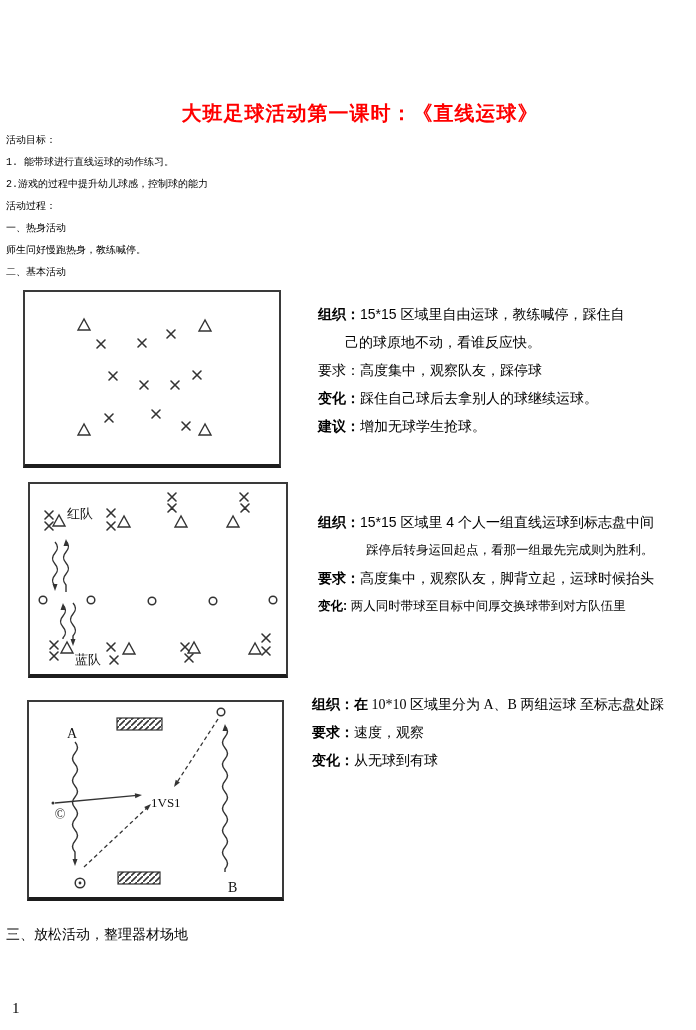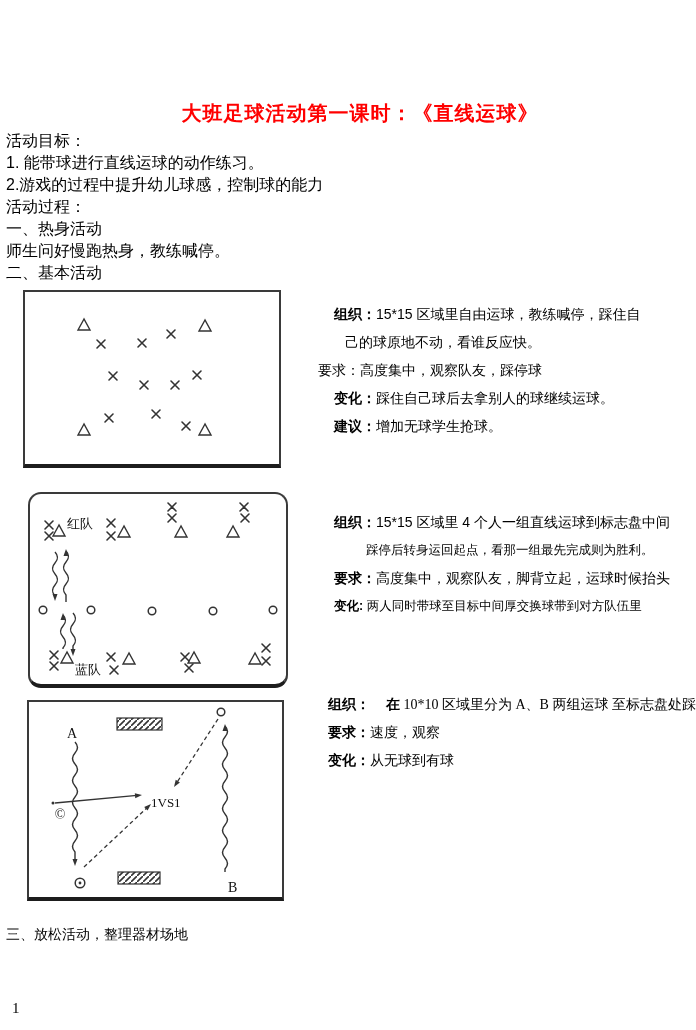--- a/index.html
+++ b/index.html
@@ -1,33 +1,33 @@
 <!DOCTYPE html>
 <html><head>
 <meta charset="utf-8">
 <style>
   html,body{margin:0;padding:0;background:#fff;}
   .page{position:relative;width:696px;height:1030px;background:#ffffff;overflow:hidden;
         font-family:"Liberation Sans",sans-serif;color:#000;}
   .title{position:absolute;top:100px;left:0;width:100%;text-align:center;
          font-size:20px;font-weight:bold;letter-spacing:1px;}
-  .intro{position:absolute;left:6px;top:130px;font-size:16px;line-height:22px;}
+  .intro{position:absolute;left:6px;top:130px;font-size:10px;line-height:22px;font-family:Liberation Mono, monospace;}
   .intro-line{white-space:pre;}
   .diagram{position:absolute;border:2px solid #3a3a3a;border-bottom-width:4px;
            border-bottom-color:#1d1d1d;background:#fff;}
   #d1{left:23px;top:290px;width:254px;height:172px;}
-  #d2{left:28px;top:492px;width:256px;height:190px;border-radius:13px;}
+  #d2{left:28px;top:482px;width:256px;height:190px;}
   #d3{left:27px;top:700px;width:253px;height:195px;}
   .diagram svg{display:block;width:100%;height:100%;}
   .notes{position:absolute;width:382px;font-size:14px;line-height:28px;}
   #n1{left:318px;top:300px;}
   #n2{left:318px;top:508px;}
   #n3{left:312px;top:691px;font-family:Liberation Serif, serif;}
   .note-line{white-space:nowrap;}
-  .note-line .bold{font-weight:bold;margin-left:16px;}
+  .note-line .bold{font-weight:bold;}
   .note-line.small{font-size:12.5px;}
   .closing{position:absolute;left:6px;top:926px;font-size:14px;text-align:right;}
   .pageno{position:absolute;left:12px;top:1000px;font-size:15px;
           font-family:"Liberation Serif",serif;}
 </style>
 </head>
 <body>
 
 <div class="page">
   <div class="title" style="color: rgb(255, 0, 0); margin-left: 12px;">大班足球活动第一课时：《直线运球》</div>

